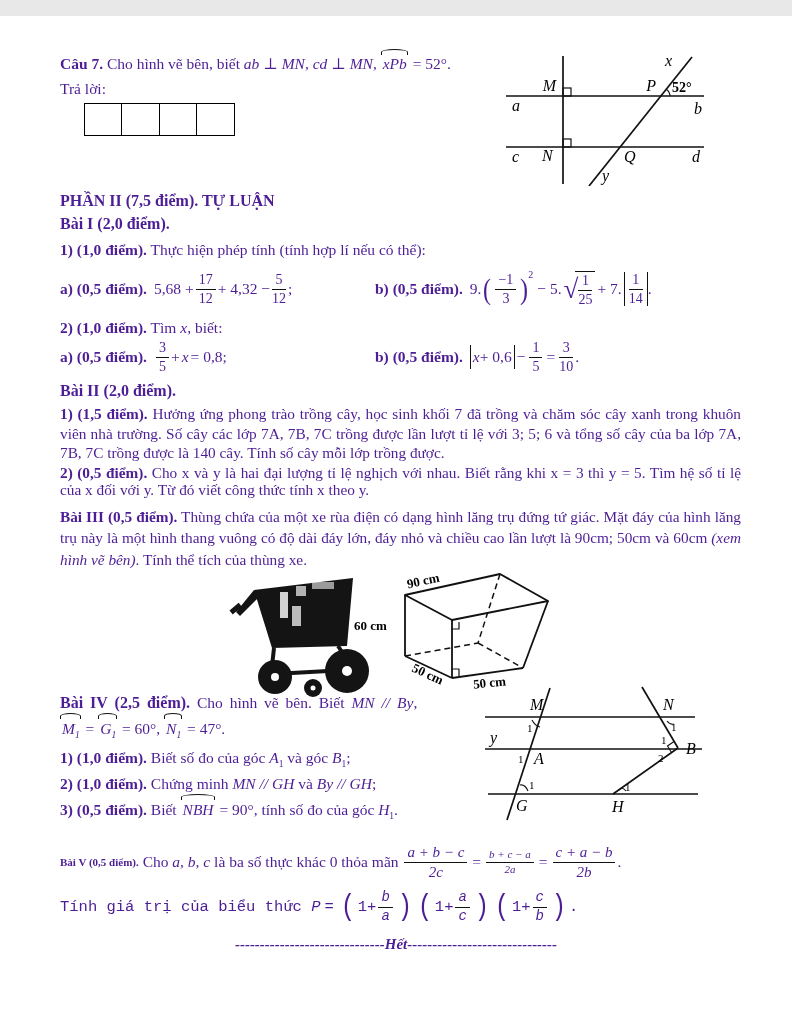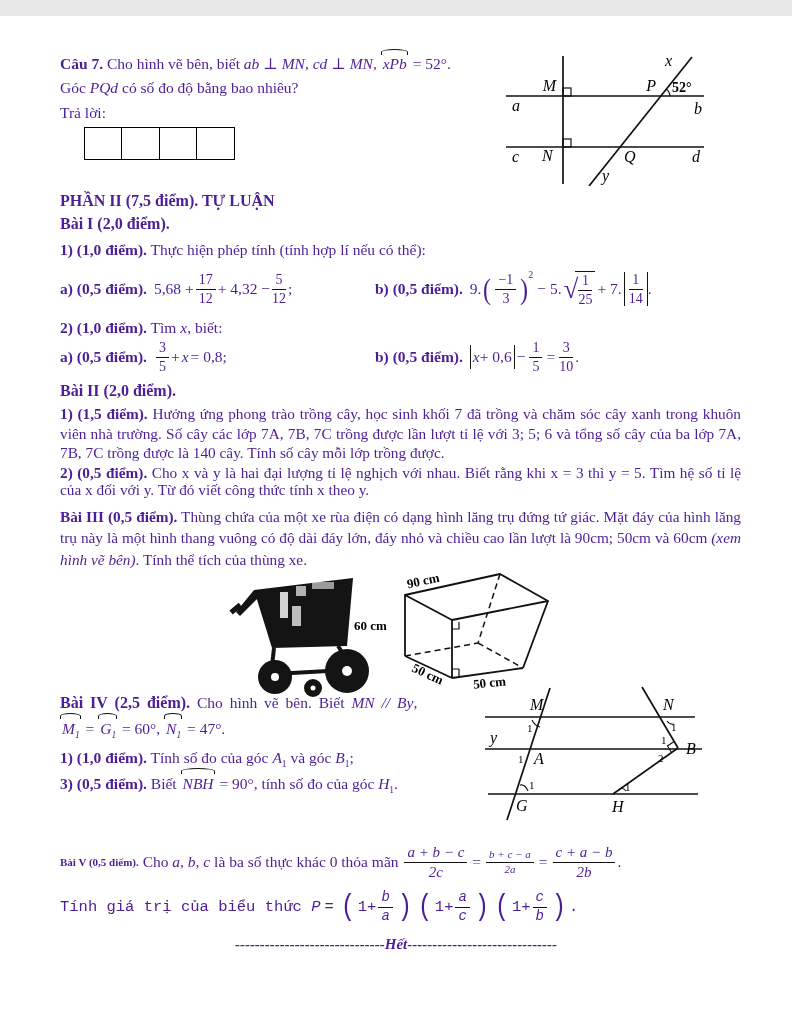--- a/index.html
+++ b/index.html
@@ -44,23 +44,20 @@
 </style>
 </head>
 <body>
 
 <div class="page">
 
   <div class="abs txt" style="left:60px;top:36px;width:450px;">
     <div>
       <span class="b">Câu 7.</span><span> Cho hình vẽ bên, biết </span><span class="mi">ab ⊥ MN, cd ⊥ MN,</span>
       <span class="hat">xPb</span><span> = 52°.</span>
-    </div>
-    <div>
-      <span>Góc </span><span class="mi">PQd</span><span> có số đo độ bằng bao nhiêu?</span>
     </div>
     <div style="margin-top:1px;">Trả lời:</div>
     <div class="boxes" style="margin-left:24px;margin-top:2px;">
       <div class="ansbox"></div>
       <div class="ansbox"></div>
       <div class="ansbox"></div>
       <div class="ansbox"></div>
     </div>
   </div>
 
@@ -226,21 +223,24 @@
     </div>
     <div>
       <span class="hat"><span>M</span><sub>1</sub></span>
       <span>=</span>
       <span class="hat"><span>G</span><sub>1</sub></span>
       <span>= 60°,</span>
       <span class="hat"><span>N</span><sub>1</sub></span>
       <span>= 47°.</span>
     </div>
     <div style="margin-top:3px;">
-      <span class="b">1) (1,0 điểm).</span><span> Tính số đo của góc </span><span class="mi">A</span><sub>1</sub><span> và góc </span><span class="mi">B</span><sub>1</sub><span>;</span>
+      <span class="b">1) (1,0 điểm).</span><span> Biết số đo của góc </span><span class="mi">A</span><sub>1</sub><span> và góc </span><span class="mi">B</span><sub>1</sub><span>;</span>
+    </div>
+    <div>
+      <span class="b">2) (1,0 điểm).</span><span> Chứng minh </span><span class="mi">MN // GH</span><span> và </span><span class="mi">By // GH</span><span>;</span>
     </div>
     <div>
       <span class="b">3) (0,5 điểm).</span><span> Biết </span><span class="hat">NBH</span><span> = 90°, tính số đo của góc </span><span class="mi">H</span><sub>1</sub><span>.</span>
     </div>
   </div>
 
   <svg class="abs" style="left:470px;top:666px;" width="320" height="152" viewBox="0 0 320 152">
     <g stroke="#111" stroke-width="1.7" fill="none">
       <line x1="15" y1="35" x2="225" y2="35"></line>
       <line x1="15" y1="67" x2="232" y2="67"></line>

